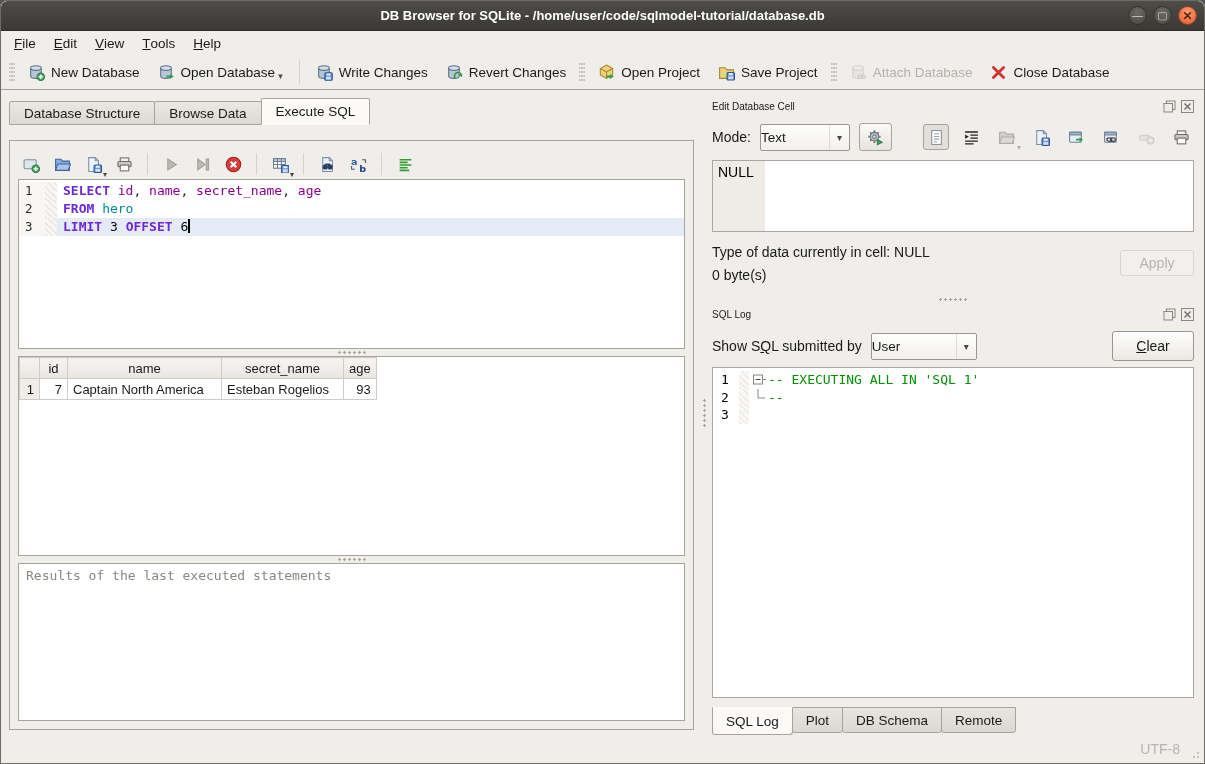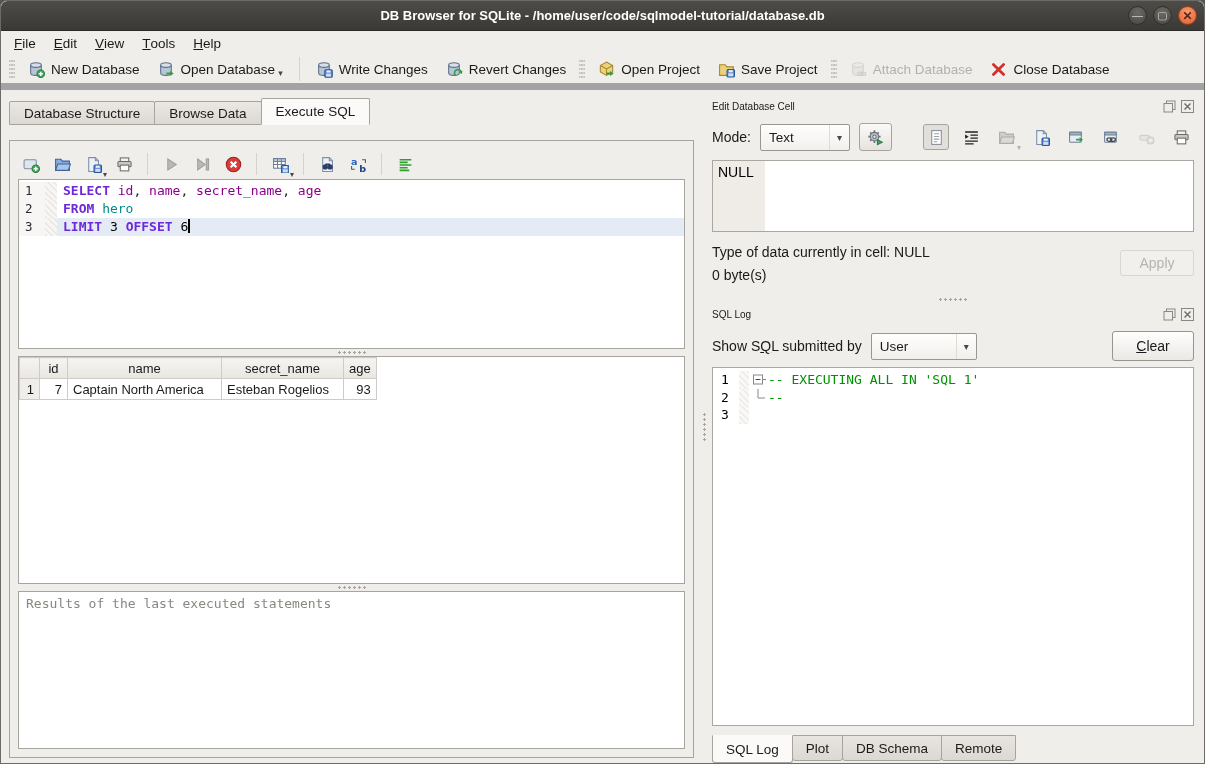--- a/index.html
+++ b/index.html
@@ -15,21 +15,21 @@
   .win-controls{position:absolute;right:7px;top:5px;display:flex;gap:6px;}
   .win-btn{width:19px;height:19px;border-radius:50%;display:flex;align-items:center;justify-content:center;
     font-size:11px;line-height:1;color:#d6d3ce;background:radial-gradient(circle at 50% 32%,#6d6b66,#46443f);
     border:1px solid #32312d;}
   .win-btn.close{background:radial-gradient(circle at 50% 32%,#f89d74,#df5b2c);border-color:#9e3f1c;
     color:#5e2310;font-weight:bold;font-size:12px;}
   
   .menubar{height:24px;flex:0 0 24px;display:flex;align-items:stretch;padding-left:4px;}
   .menu-item{padding:3px 9px;font-size:13.5px;display:flex;align-items:center;}
   .toolbar{height:35px;flex:0 0 35px;display:flex;align-items:center;padding:0 4px;
-    border-bottom:7px solid #a3a3a3;}
+    border-bottom:1px solid #a3a3a3;}
   .tb-handle{width:6px;height:22px;margin:0 4px;background-image:radial-gradient(circle,#b5b2ad 1px,transparent 1.2px);
     background-size:3px 4px;background-position:center;}
   .tb-sep{width:1px;height:24px;background:#d5d2cd;margin:0 7px;}
   .tb-btn{display:flex;align-items:center;gap:6px;padding:5px 9px;font-size:13.5px;border-radius:3px;white-space:nowrap;}
   .tb-btn.disabled{color:#b4b1ac;}
   .tb-btn .icon{display:flex;}
   .tb-btn.disabled .icon{opacity:.45;filter:grayscale(1);}
   .caret{font-size:9px;color:#4a4846;align-self:flex-end;margin-left:-3px;line-height:10px;}
   
   .content{flex:1;display:flex;min-height:0;}
@@ -81,21 +81,21 @@
   td.al-right,th.al-right{text-align:right;}
   td.al-left{text-align:left;}
   .results-msg{height:158px;flex:0 0 158px;background:#fff;border:1px solid #a7a49e;padding:4px 7px;
     font-family:"DejaVu Sans Mono",monospace;font-size:13px;color:#8a8781;}
   
   .dock-title{display:flex;align-items:center;height:20px;flex:0 0 20px;font-size:10px;}
   .dock-btns{margin-left:auto;display:flex;gap:4px;}
   .dock-btn{width:14px;height:14px;display:flex;align-items:center;justify-content:center;}
   .mode-row{display:flex;align-items:center;height:30px;flex:0 0 30px;margin-top:6px;gap:9px;font-size:14px;}
   .combo{height:27px;border:1px solid #9a9791;border-radius:2px;background:linear-gradient(#fefefd,#f2f0ec);
-    display:flex;align-items:center;padding:0 0 0 8px;font-size:13.5px;}
+    display:flex;align-items:center;padding:0 0 0 0;font-size:13.5px;}
   .combo .arrow{margin-left:auto;font-size:10px;color:#4a4846;padding:0 7px;border-left:1px solid #dedbd6;
     height:100%;display:flex;align-items:center;}
   .combo.mode{width:90px;}
   .combo.user{width:106px;}
   .gear-btn{width:33px;height:28px;border:1px solid #a7a49e;border-radius:3px;
     background:linear-gradient(#fbfaf8,#e6e3de);display:flex;align-items:center;justify-content:center;}
   .mode-tools{margin-left:auto;display:flex;gap:9px;align-items:center;}
   .tool-btn{width:26px;height:26px;display:flex;align-items:center;justify-content:center;border-radius:3px;position:relative;}
   .tool-btn.pressed{border:1px solid #a7a49e;background:#e2dfda;}
   .tool-btn.disabled{opacity:.45;filter:grayscale(1);}
@@ -628,13 +628,17 @@
 
       <div class="bottom-tabs" id="bottom-tabs">
           <div class="btab active">SQL Log</div>
           <div class="btab">Plot</div>
           <div class="btab">DB Schema</div>
           <div class="btab">Remote</div>
         </div>
     </div>
   </div>
 
+  <div class="statusbar">
+    <span>UTF-8</span>
+    <span class="resize-grip"></span>
+  </div>
 </div>
 
 </body></html>

